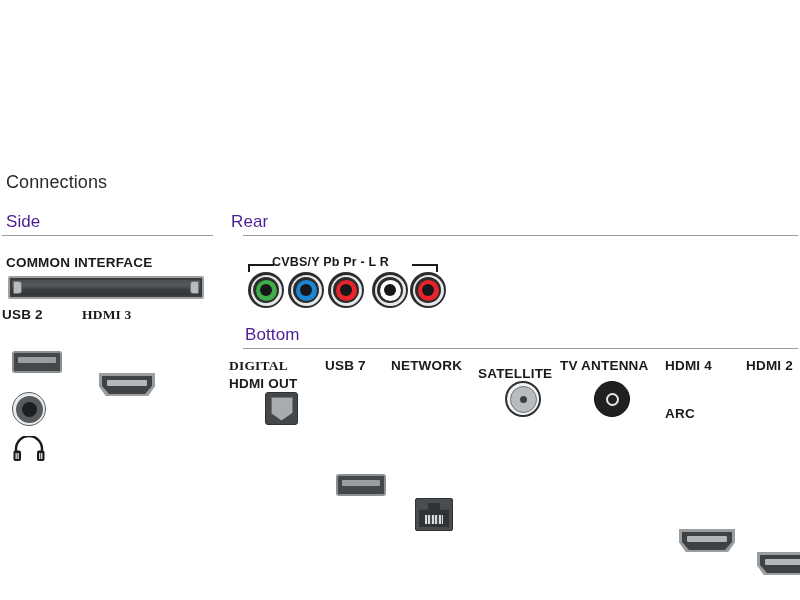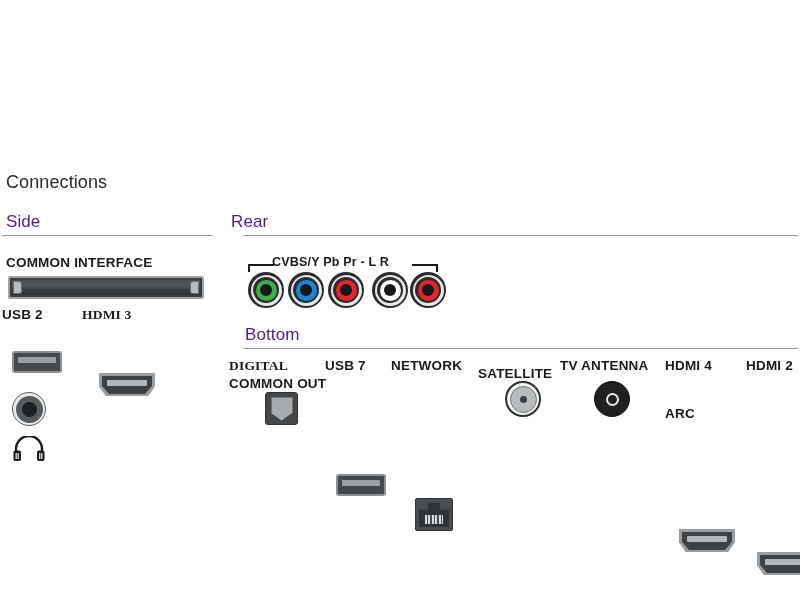--- a/index.html
+++ b/index.html
@@ -339,21 +339,21 @@
         <div class="hole"></div>
       </div>
     </div>
   </div>
 </div>
 
 <div class="abs section-head" style="left:245px; top:325px;">Bottom</div>
 <div class="abs rule" style="left:243px; top:348px; width:555px;"></div>
 
 <div class="abs lbl" style="left:229px; top:358px; width:105px;font-family:Liberation Serif, serif;">DIGITAL</div>
-<div class="abs lbl" style="left:229px; top:376px; width:105px;">COMMON OUT</div>
+<div class="abs lbl" style="left:229px; top:376px; width:105px;">HDMI OUT</div>
 <div class="abs optical" style="left:265px; top:392px;">
   <div class="plate"></div>
 </div>
 
 <div class="abs lbl" style="left:325px; top:358px; width:72px;">USB 7</div>
 <div class="abs usb" style="left:336px; top:380px;"></div>
 
 <div class="abs lbl" style="left:391px; top:358px; width:86px;">NETWORK</div>
 <div class="abs rj45" style="left:415px; top:382px;">
   <div class="port"></div>

